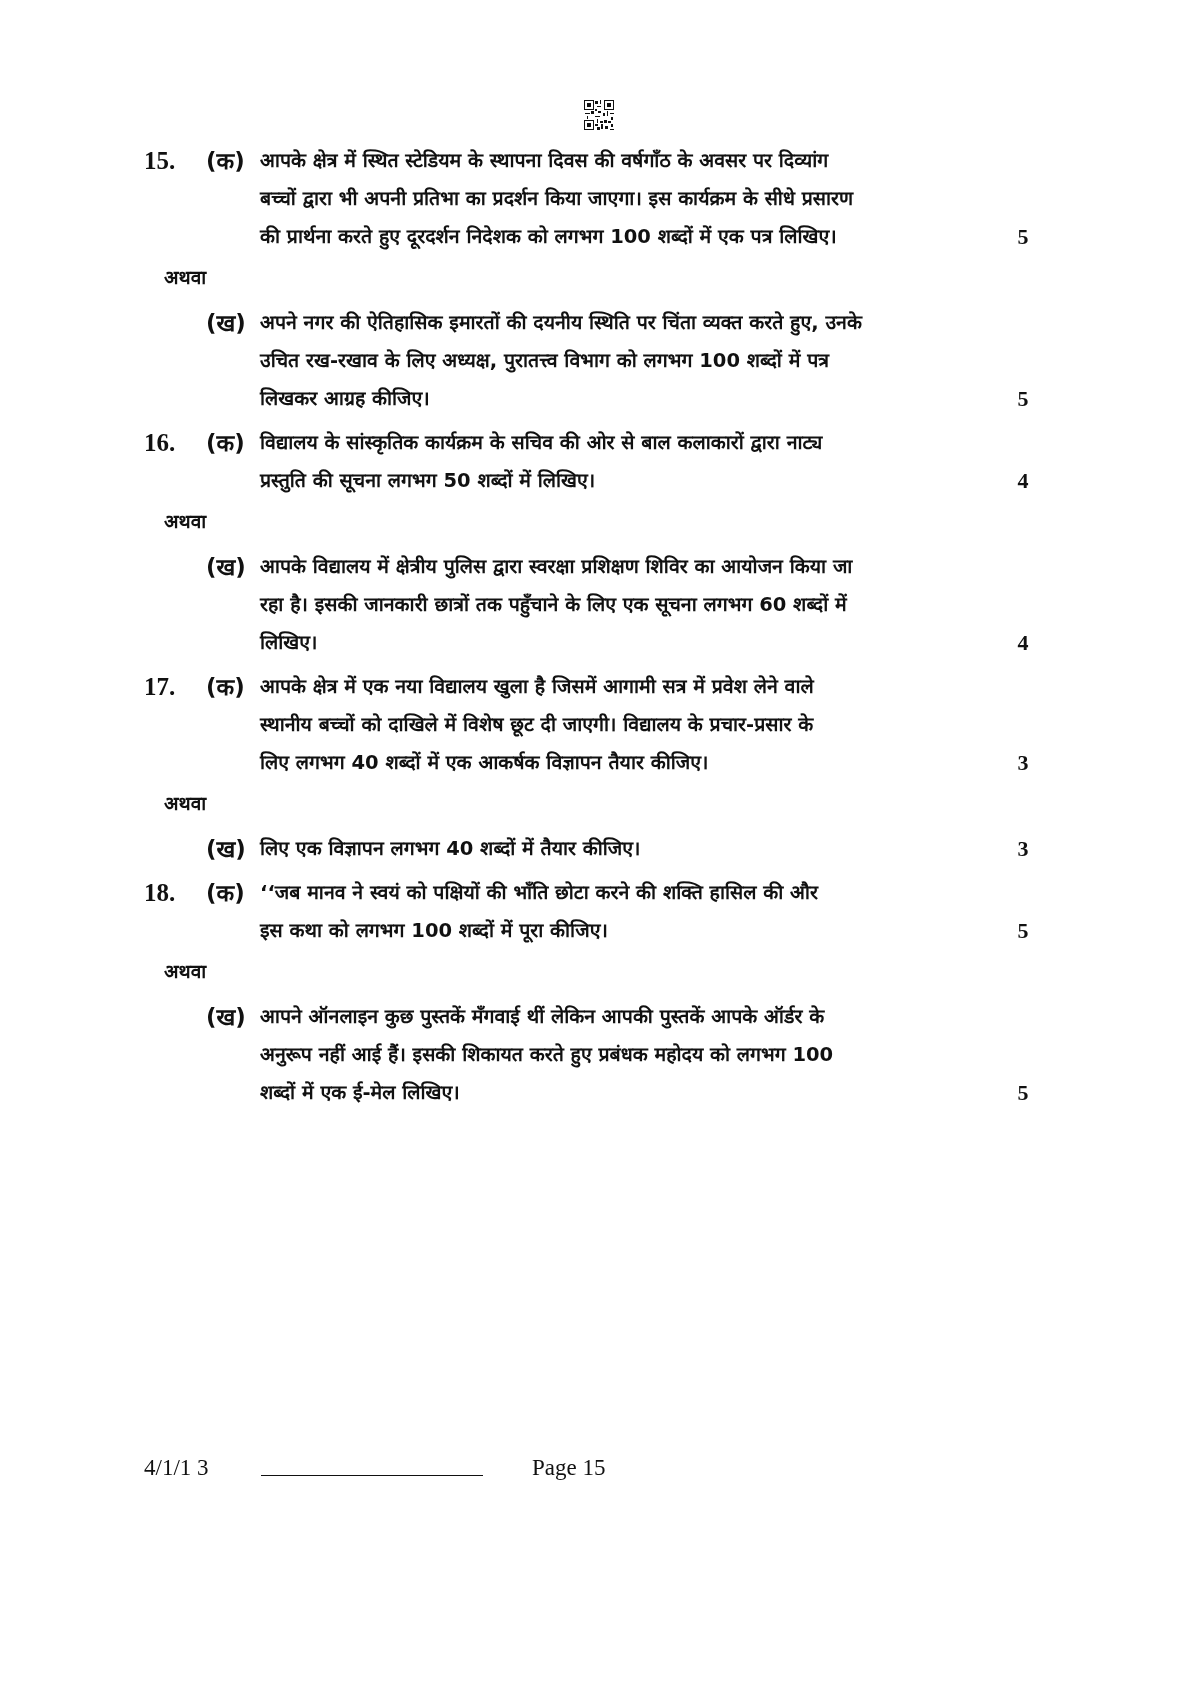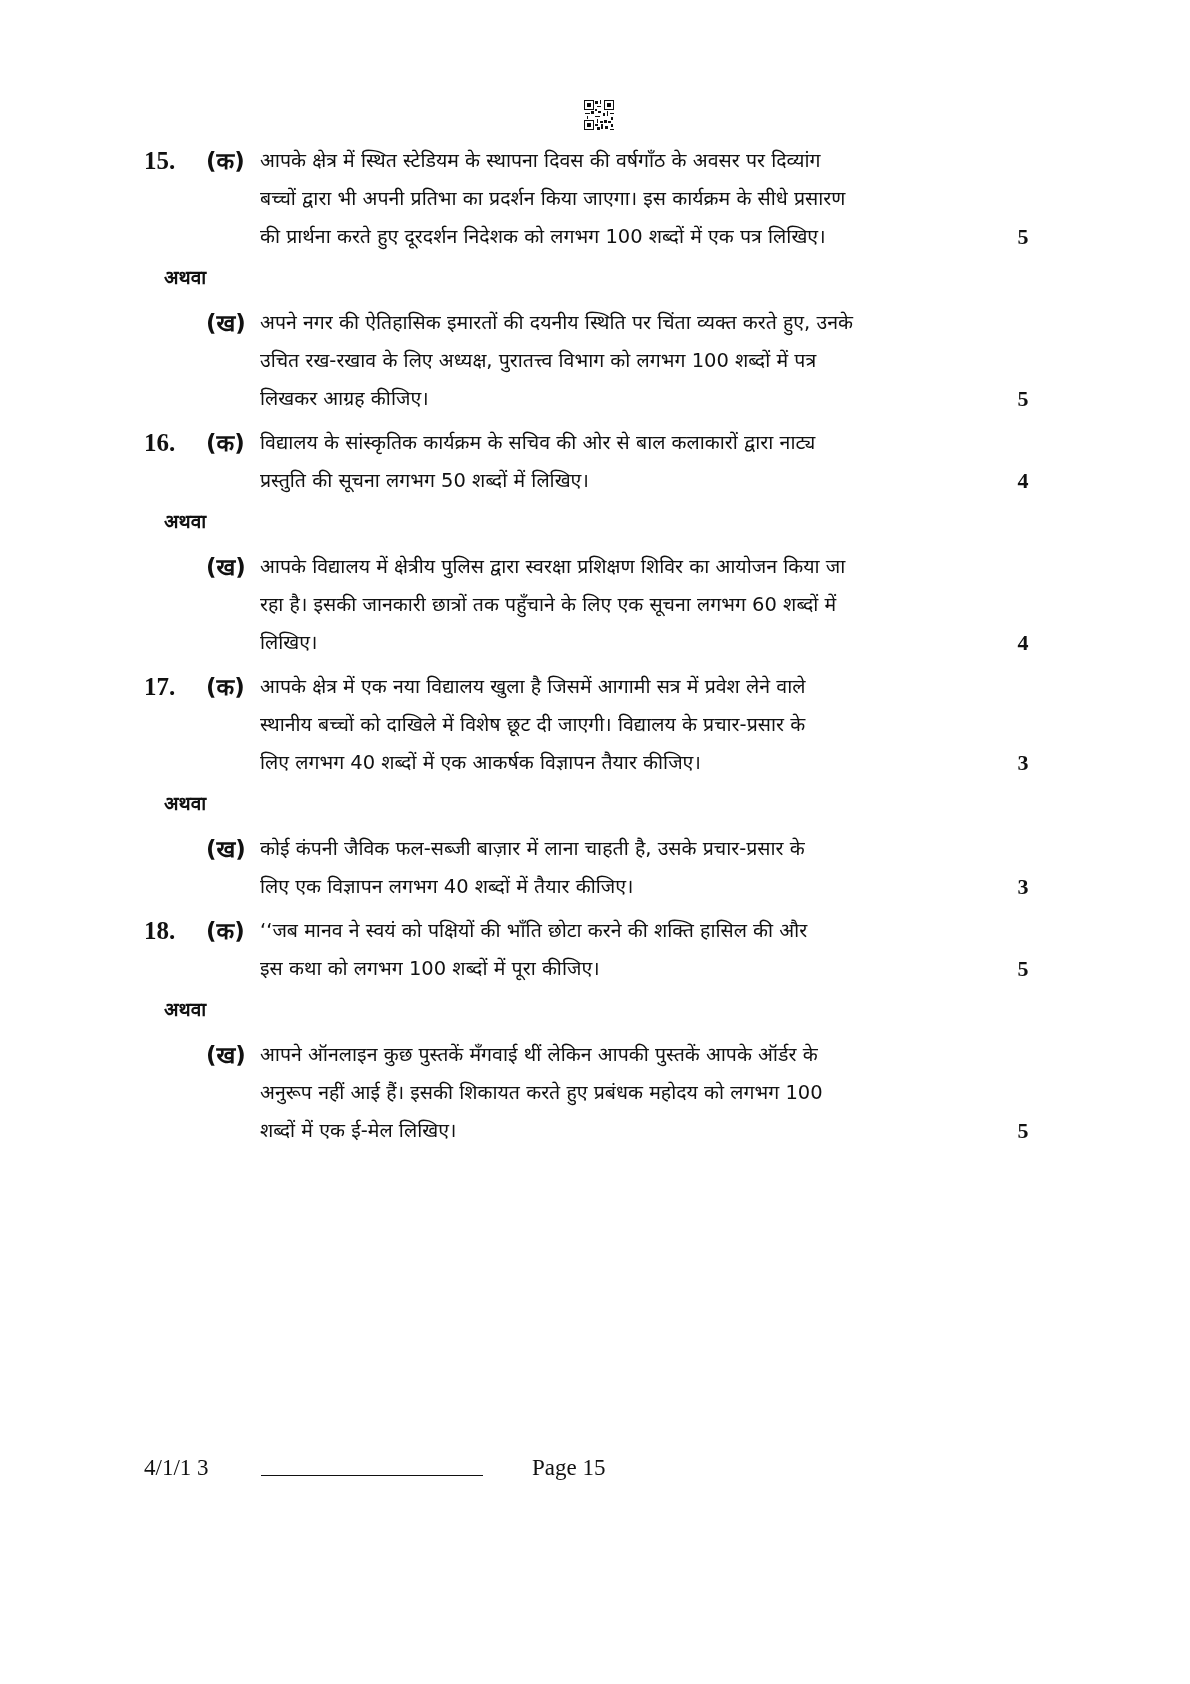--- a/index.html
+++ b/index.html
@@ -59,20 +59,21 @@
     .ptext {
       width: 680px;
       flex: 0 0 680px;
       font-family: "DejaVu Sans", sans-serif;
       font-size: 19.5px;
       line-height: 38px;
       text-align: justify;
     }
     .ptext .line {
       display: block;
+      font-weight: bold;
     }
     .marks {
       position: absolute;
       right: 16px;
       bottom: 0;
       font-weight: bold;
       font-size: 22px;
       line-height: 38px;
       width: 30px;
       text-align: center;
@@ -216,21 +217,20 @@
           <span class="line">स्थानीय बच्चों को दाखिले में विशेष छूट दी जाएगी। विद्यालय के प्रचार-प्रसार के</span>
           <span class="line">लिए लगभग 40 शब्दों में एक आकर्षक विज्ञापन तैयार कीजिए।</span>
         </div>
         <div class="marks">3</div>
       </div>
       <div class="athva">अथवा</div>
       <div class="part">
         <div class="qnum blank">00.</div>
         <div class="plabel">(ख)</div>
         <div class="ptext">
-          <span class="line">कोई कंपनी जैविक फल-सब्जी बाज़ार में लाना चाहती है, उसके प्रचार-प्रसार के</span>
           <span class="line">लिए एक विज्ञापन लगभग 40 शब्दों में तैयार कीजिए।</span>
         </div>
         <div class="marks">3</div>
       </div>
     </div>
 
     <div class="gap"></div>
 
     <div class="question">
       <div class="part">

